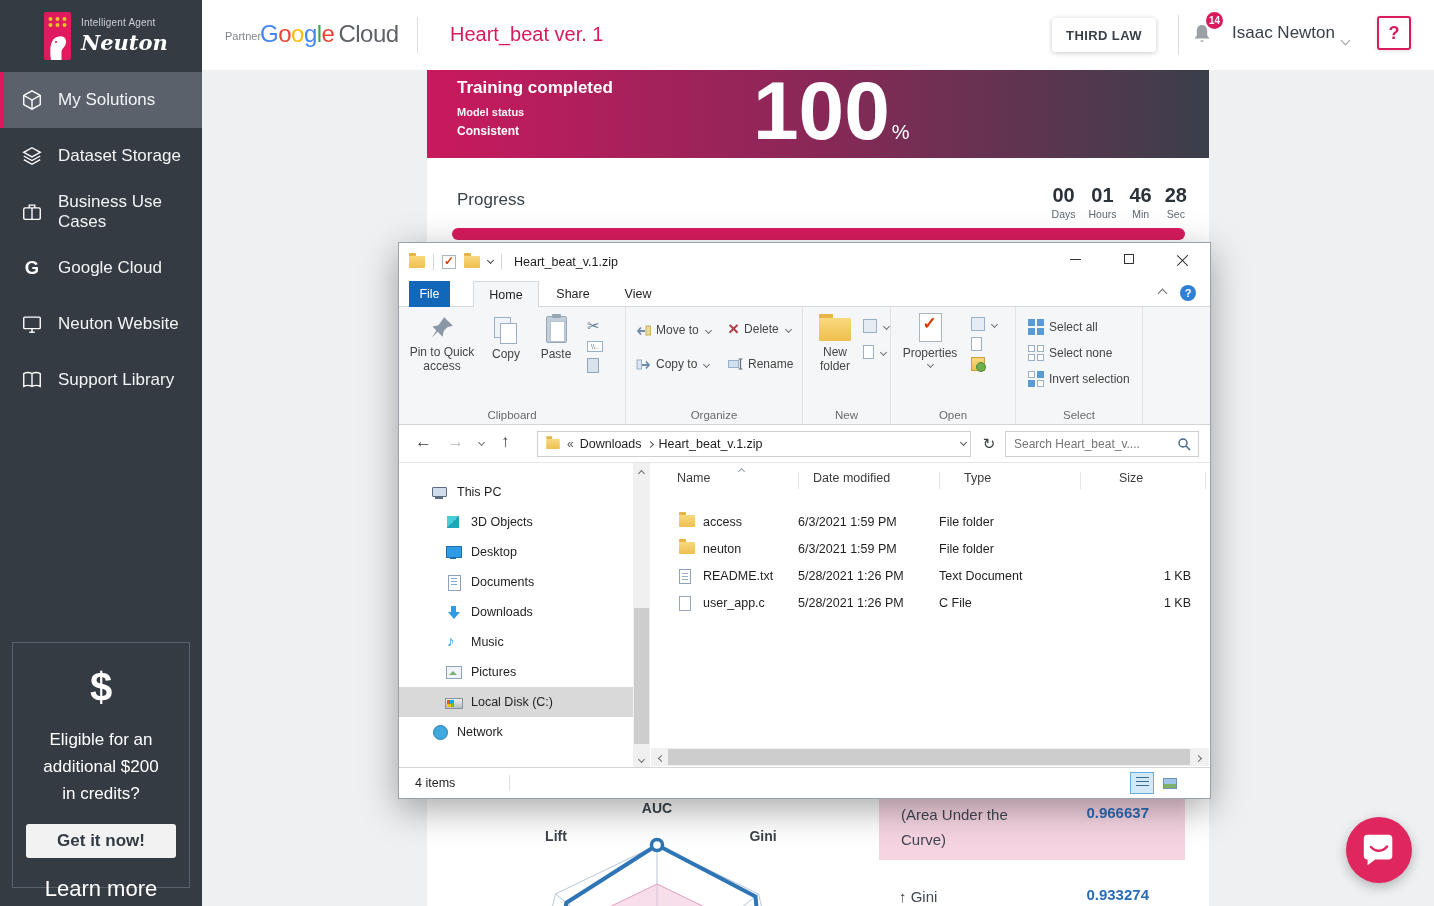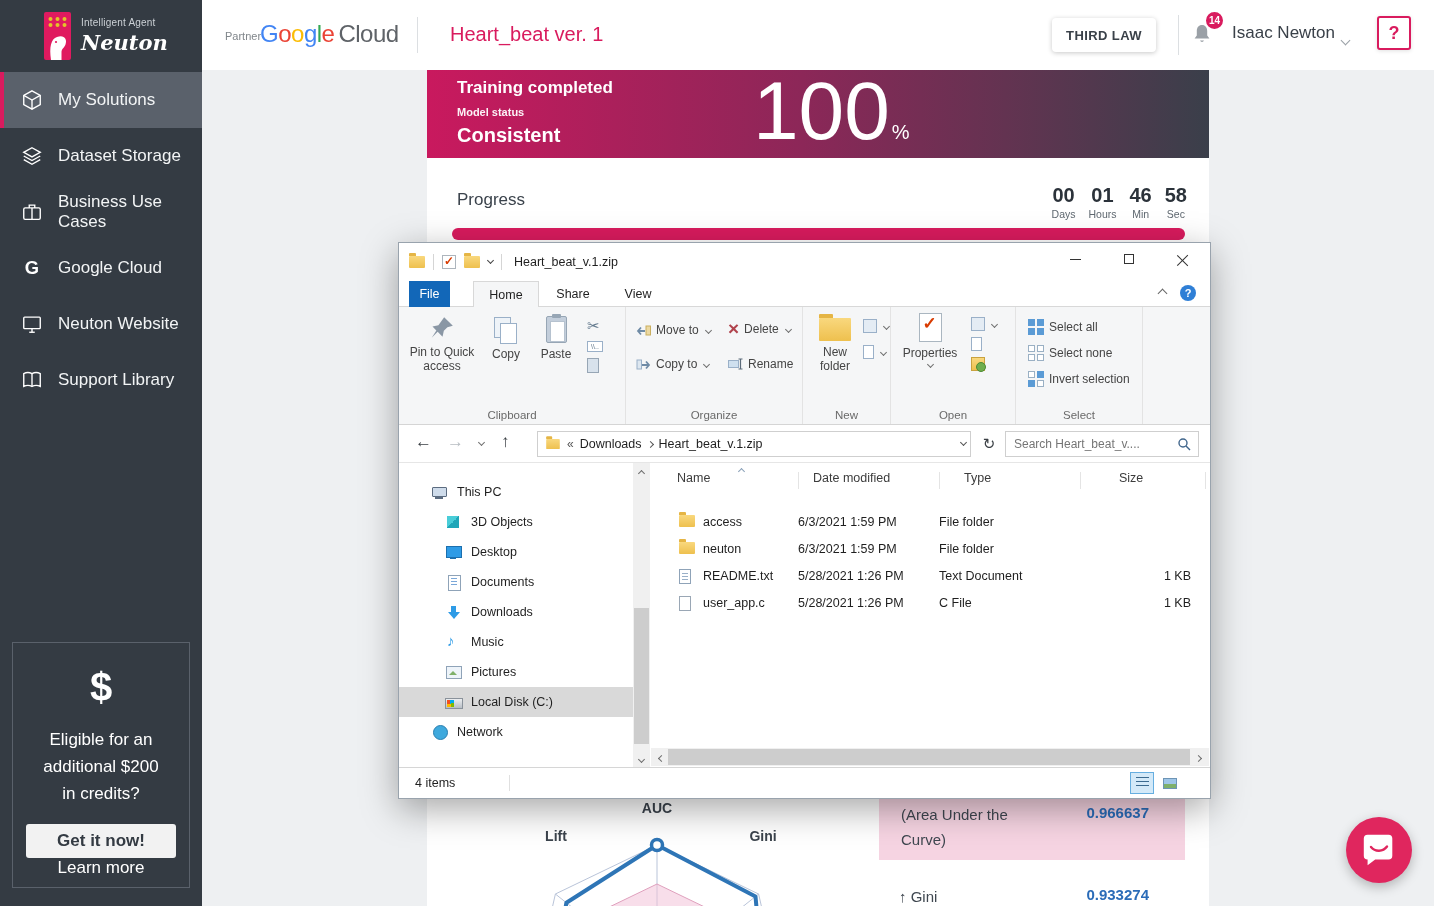--- a/index.html
+++ b/index.html
@@ -12,21 +12,21 @@
 .logo-text .tag{font-size:10px;color:#ccd1d6;letter-spacing:.2px}
 .logo-text .name{font-family:"DejaVu Serif",serif;font-style:italic;font-weight:bold;font-size:21px;color:#fff;margin-top:2px}
 .side-item{display:flex;align-items:center;gap:15px;height:56px;padding-left:21px;font-size:17px;color:#f2f4f5;cursor:pointer;position:relative}
 .side-item.active{background:#5a616b}
 .side-item.active::before{content:"";position:absolute;left:0;top:0;bottom:0;width:4px;background:#d91b5e}
 .side-item svg{flex:none}
 .promo{position:absolute;left:12px;top:642px;width:178px;height:246px;border:1px solid #5a616b;text-align:center;color:#fff}
 .promo .dollar{font-size:40px;font-weight:bold;margin-top:22px}
 .promo .ptext{font-size:17px;line-height:27px;margin-top:16px}
 .promo .cta{display:block;margin:17px auto 0;width:150px;height:34px;background:#f2f2f2;border:none;border-radius:3px;font-weight:bold;font-size:17px;color:#343b43;font-family:inherit;cursor:pointer}
-.promo .learn{display:inline-block;font-size:17px;color:#fff;cursor:pointer}
+.promo .learn{display:inline-block;margin-top:18px;font-size:22px;color:#fff;cursor:pointer}
 
 .header{position:absolute;left:202px;top:0;width:1232px;height:70px;background:#fff;z-index:2}
 .partner{position:absolute;left:23px;top:30px;font-size:11px;color:#80868b}
 .glogo{position:absolute;left:58px;top:20px;font-size:24px;font-weight:500;letter-spacing:-.5px}
 .g-b{color:#4285F4}.g-r{color:#EA4335}.g-y{color:#FBBC05}.g-g{color:#34A853}
 .g-cloud{color:#5f6368;margin-left:4px;font-weight:400}
 .hdiv{position:absolute;width:1px;background:#dcdfe2}
 .proj{position:absolute;left:248px;top:23px;font-size:20px;color:#d91b5e}
 .thirdlaw{position:absolute;left:850px;top:18px;width:104px;height:34px;background:#fff;border:none;border-radius:4px;box-shadow:0 1px 5px rgba(0,0,0,.22);font-weight:bold;font-size:13px;letter-spacing:.4px;color:#3a4149;font-family:inherit;cursor:pointer}
 .bell{position:absolute;left:988px;top:22px;cursor:pointer}
@@ -36,23 +36,23 @@
 .help{position:absolute;left:1175px;top:16px;width:34px;height:34px;background:#fff;border:2px solid #d91b5e;border-radius:3px;color:#d91b5e;font-size:18px;font-weight:bold;display:flex;align-items:center;justify-content:center;box-shadow:0 1px 4px rgba(0,0,0,.12);cursor:pointer}
 .chv{display:inline-block;width:7px;height:7px;border-right:1.6px solid currentColor;border-bottom:1.6px solid currentColor;transform:rotate(45deg)}
 .chv.up{transform:rotate(-135deg)}
 .chv.left{transform:rotate(135deg)}
 .chv.right{transform:rotate(-45deg)}
 .chv.sm{width:5px;height:5px}
 
 .banner{position:absolute;left:427px;top:70px;width:782px;height:88px;background:linear-gradient(90deg,#c9195e 0%,#8c2758 48%,#3a3f4a 100%);color:#fff;z-index:1}
 .b-title{position:absolute;left:30px;top:8px;font-size:17px;font-weight:bold}
 .b-mlabel{position:absolute;left:30px;top:36px;font-size:11px;font-weight:bold;opacity:.95}
-.b-mval{position:absolute;left:30px;top:54px;font-size:20px;font-weight:bold}
+.b-mval{position:absolute;left:30px;top:54px;font-size:12px;font-weight:bold}
 .b-pct{position:absolute;left:326px;top:-6px;display:flex;align-items:baseline}
-.b-pct .num{font-size:82px;font-weight:400}
+.b-pct .num{font-size:82px;font-weight:700}
 .b-pct .unit{font-size:20px;margin-left:2px}
 .panel{position:absolute;background:#fff;z-index:1}
 .prog-title{position:absolute;left:30px;top:32px;font-size:17px;color:#3b434c}
 .timer{position:absolute;right:22px;top:26px;display:flex;gap:13px}
 .tcol{text-align:center}
 .tval{font-size:20px;font-weight:bold;color:#2b323a}
 .tunit{font-size:10.5px;color:#5f6870;margin-top:1px}
 .pbar{position:absolute;left:25px;right:24px;top:70px;height:12px;background:#d91b5e;border-radius:6px}
 
 .m-auc{position:absolute;left:200px;top:500px;width:60px;text-align:center;font-size:14px;font-weight:bold;color:#3b434c}
@@ -304,21 +304,21 @@
         </div>
       <div class="tcol">
           <div class="tval">01</div>
           <div class="tunit">Hours</div>
         </div>
       <div class="tcol">
           <div class="tval">46</div>
           <div class="tunit">Min</div>
         </div>
       <div class="tcol">
-          <div class="tval">58</div>
+          <div class="tval">28</div>
           <div class="tunit">Sec</div>
         </div>
     </div>
     <div class="pbar"></div>
   </div>
 
   <div class="panel" style="left:427px;top:300px;width:782px;height:606px">
     <div class="m-auc">AUC</div>
     <div class="m-lift">Lift</div>
     <div class="m-gini">Gini</div>

